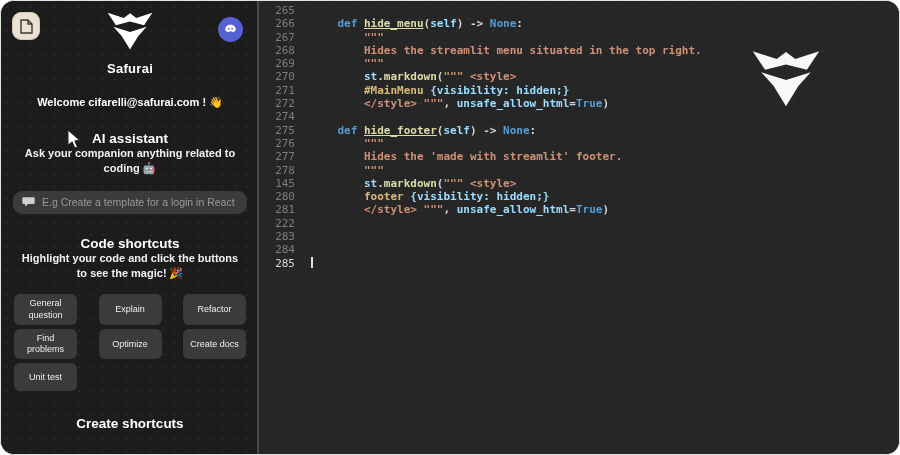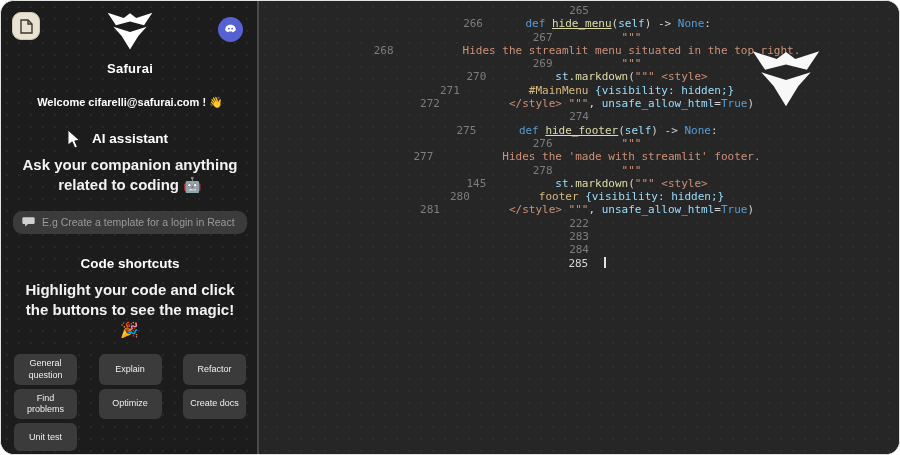--- a/index.html
+++ b/index.html
@@ -28,21 +28,21 @@
   }
   .discord-btn {
     position:absolute; top:16px; right:16px; width:25px; height:25px;
     border-radius:50%; border:none; background:#5661d2;
     display:flex; align-items:center; justify-content:center; cursor:pointer;
   }
   .logo-wrap { padding-top:10px; display:flex; justify-content:center; }
   .logo-title { margin-top:4px; font-size:13px; font-weight:700; letter-spacing:0.3px; }
   .welcome { margin-top:20px; font-size:11px; font-weight:700; padding:0 18px; }
   .section-heading { margin-top:22px; font-size:13.5px; font-weight:700; }
-  .section-sub { margin-top:9px; font-size:15px; line-height:1.35; padding:0 16px; color:#f2f2f2; font-weight:600; }
+  .section-sub { font-size:11px; line-height:1.35; padding:0 16px; color:#f2f2f2; font-weight:600; }
   .prompt {
     margin:15px 12px 0 12px; height:23px; border-radius:9px; background:#3b3b3b;
     display:flex; align-items:center; padding:0 9px; gap:7px;
   }
   .prompt input {
     flex:1; background:transparent; border:none; outline:none;
     color:#e6e6e6; font-size:10.5px; font-family:"Liberation Sans", sans-serif;
   }
   .prompt input::placeholder { color:#9a9a9a; }
   .shortcut-grid {
@@ -59,24 +59,24 @@
   .bottom-heading { margin-top:25px; font-size:13.5px; font-weight:700; }
   
   .editor {
     position:relative; flex:1; height:100%;
     background-color:#262626;
     background-image:radial-gradient(rgba(255,255,255,0.035) 1px, transparent 1.2px);
     background-size:12px 12px;
     padding-top:3px; padding-left:6px; overflow:hidden;
     font-family:"DejaVu Sans Mono", monospace; font-size:11px;
   }
-  .code-row { display:flex; height:13.3px; line-height:13.3px; white-space:pre;justify-content:center; }
+  .code-row { display:flex; height:13.3px; line-height:13.3px; white-space:pre; }
   .ln { width:30px; text-align:right; color:#7d7d7d; flex:0 0 30px; margin-right:16px; }
   .ln-active { color:#d7d7d7; }
-  .code-text { color:#d4d4d4; }
+  .code-text { color:#d4d4d4;font-weight:bold; }
   .tok-plain { color:#d4d4d4; }
   .tok-kw    { color:#569cd6; }
   .tok-fn    { color:#dcdcaa; }
   .tok-str   { color:#ce9178; }
   .tok-var   { color:#9cdcfe; }
   .tok-gold  { color:#d7ba7d; }
   .tok-ul    { text-decoration:underline; }
   .caret {
     display:inline-block; width:1.5px; height:11px; background:#e0e0e0;
     vertical-align:middle; transform:translateY(-1px);

